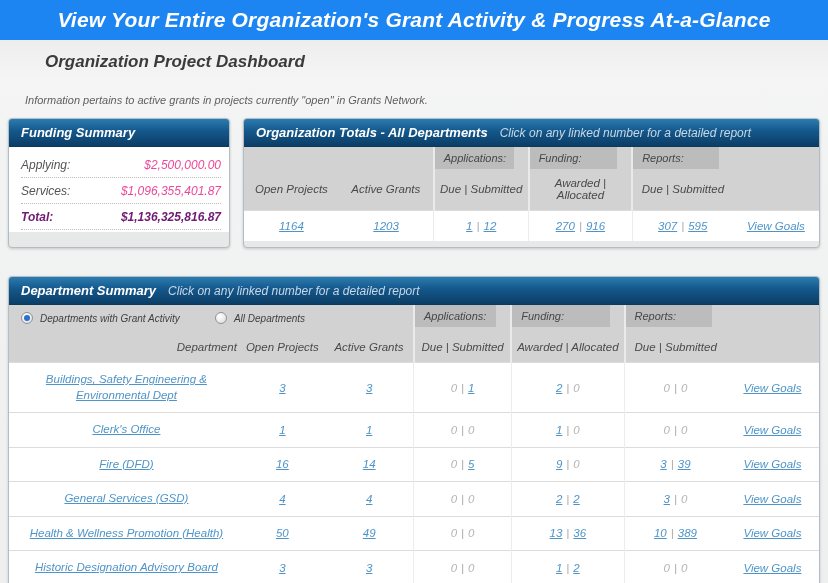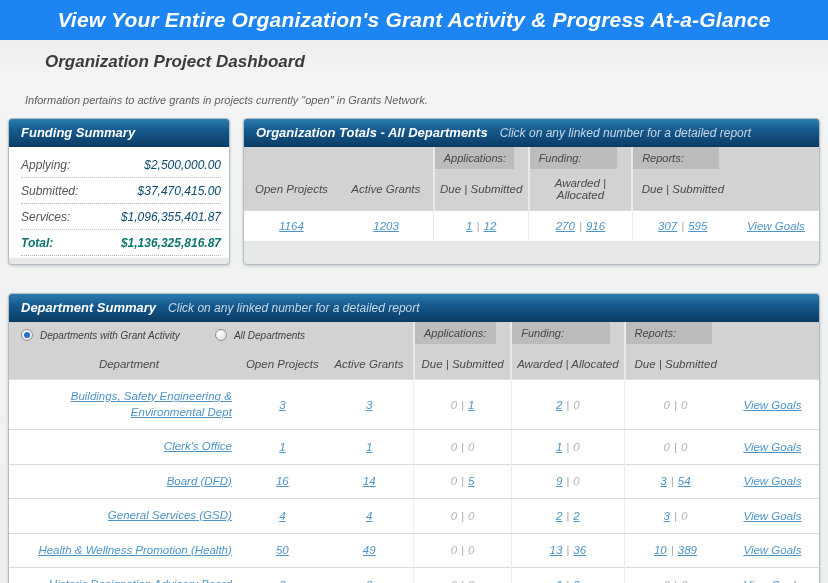--- a/index.html
+++ b/index.html
@@ -32,43 +32,43 @@
   .panel-hd .hint { color: #c7d8e6; font-size: 12px; white-space: nowrap; }
 
   
   .fund { width: 222px; flex: none; }
   .fund-body { background: #fff; padding: 5px 8px 2px 12px; margin-bottom: 6px; }
   .fund-row {
     display: flex; justify-content: space-between; align-items: baseline;
     padding: 6px 0 5px 0; border-bottom: 1px dotted #bdbdbd;
     font-size: 12px; color: #555;
   }
-  .fund-row .v { color: #0c4a6e; }
-  .fund-row.total, .fund-row.total .v { font-weight: bold; color: #0f766e; }
+  .fund-row .v { color: #ec4899; }
+  .fund-row.total, .fund-row.total .v { font-weight: bold; color: #701a75; }
 
   
   .org { flex: 1; }
   .tbl-wrap { margin-bottom: 6px; }
   table.grid { width: 100%; border-collapse: collapse; table-layout: fixed; }
   table.grid th, table.grid td { font-size: 11.5px; font-weight: normal; }
   tr.gray-row th, tr.gray-row td { background: #d2d2d2; color: #4a4a4a; }
   th.grp { padding: 0; vertical-align: top; border-left: 2px solid #e9eaea; }
   .grp-in {
     background: #bcbcbc; color: #474747; text-align: left;
     margin-right: 14px; padding: 5px 0 5px 9px; font-size: 11px;
   }
   tr.label-row th { padding: 8px 3px 9px 3px; text-align: center; color: #4a4a4a; }
-  tr.label-row th.first { text-align: center; padding-left: 12px; }
+  tr.label-row th.first { text-align: right; padding-left: 12px; }
   tr.label-row th.sep { border-left: 2px solid #e9eaea; }
   tr.drow td {
     background: #fff; border-top: 1px solid #dcdcdc;
     padding: 9px 3px; text-align: center; color: #6a6a6a;
   }
   tr.drow td.sep { border-left: 1px solid #ececec; }
-  tr.drow td.dept { text-align: right; padding-left: 12px; padding-right: 8px; line-height: 1.35; }
+  tr.drow td.dept { text-align: center; padding-left: 12px; padding-right: 8px; line-height: 1.35; }
   .num[data-interactable="true"], .cell-link {
     color: #4e94c8; text-decoration: underline; cursor: pointer;
   }
   .num[data-interactable="false"] { color: #b5b5b5; }
   .pipe { color: #aaa; padding: 0 4px; text-decoration: none; }
 
   
   .dept-panel { margin: 28px 8px 0 8px; }
   .filter-cell { padding: 7px 0 7px 12px !important; text-align: left !important; }
   .radio-opt { display: inline-flex; align-items: center; gap: 7px; margin-right: 32px; font-size: 10px; color: #3f3f3f; }
@@ -97,24 +97,20 @@
   <div class="top-row" data-interactable="false">
 
     <div class="panel fund" data-interactable="false">
       <div class="panel-hd" data-interactable="false">
         <span class="t" data-interactable="false">Funding Summary</span>
       </div>
       <div class="fund-body" data-interactable="false">
         <div class="fund-row" data-interactable="false">
           <span data-interactable="false">Applying:</span>
           <span class="v" data-interactable="false">$2,500,000.00</span>
-        </div>
-        <div class="fund-row" data-interactable="false">
-          <span data-interactable="false">Submitted:</span>
-          <span class="v" data-interactable="false">$37,470,415.00</span>
         </div>
         <div class="fund-row" data-interactable="false">
           <span data-interactable="false">Services:</span>
           <span class="v" data-interactable="false">$1,096,355,401.87</span>
         </div>
         <div class="fund-row total" data-interactable="false">
           <span data-interactable="false">Total:</span>
           <span class="v" data-interactable="false">$1,136,325,816.87</span>
         </div>
       </div>
@@ -240,26 +236,26 @@
           <td class="dept"><span class="cell-link" data-interactable="true">Clerk's Office</span></td>
           <td><span class="num" data-interactable="true">1</span></td>
           <td><span class="num" data-interactable="true">1</span></td>
           <td class="sep"><span class="num" data-interactable="false">0</span><span class="pipe" data-interactable="false">|</span><span class="num" data-interactable="false">0</span></td>
           <td class="sep"><span class="num" data-interactable="true">1</span><span class="pipe" data-interactable="false">|</span><span class="num" data-interactable="false">0</span></td>
           <td class="sep"><span class="num" data-interactable="false">0</span><span class="pipe" data-interactable="false">|</span><span class="num" data-interactable="false">0</span></td>
           <td><span class="cell-link" data-interactable="true">View Goals</span></td>
         </tr>
 
         <tr class="drow" data-interactable="false">
-          <td class="dept"><span class="cell-link" data-interactable="true">Board (DFD)</span></td>
+          <td class="dept"><span class="cell-link" data-interactable="true">Fire (DFD)</span></td>
           <td><span class="num" data-interactable="true">16</span></td>
           <td><span class="num" data-interactable="true">14</span></td>
           <td class="sep"><span class="num" data-interactable="false">0</span><span class="pipe" data-interactable="false">|</span><span class="num" data-interactable="true">5</span></td>
           <td class="sep"><span class="num" data-interactable="true">9</span><span class="pipe" data-interactable="false">|</span><span class="num" data-interactable="false">0</span></td>
-          <td class="sep"><span class="num" data-interactable="true">3</span><span class="pipe" data-interactable="false">|</span><span class="num" data-interactable="true">54</span></td>
+          <td class="sep"><span class="num" data-interactable="true">3</span><span class="pipe" data-interactable="false">|</span><span class="num" data-interactable="true">39</span></td>
           <td><span class="cell-link" data-interactable="true">View Goals</span></td>
         </tr>
 
         <tr class="drow" data-interactable="false">
           <td class="dept"><span class="cell-link" data-interactable="true">General Services (GSD)</span></td>
           <td><span class="num" data-interactable="true">4</span></td>
           <td><span class="num" data-interactable="true">4</span></td>
           <td class="sep"><span class="num" data-interactable="false">0</span><span class="pipe" data-interactable="false">|</span><span class="num" data-interactable="false">0</span></td>
           <td class="sep"><span class="num" data-interactable="true">2</span><span class="pipe" data-interactable="false">|</span><span class="num" data-interactable="true">2</span></td>
           <td class="sep"><span class="num" data-interactable="true">3</span><span class="pipe" data-interactable="false">|</span><span class="num" data-interactable="false">0</span></td>

